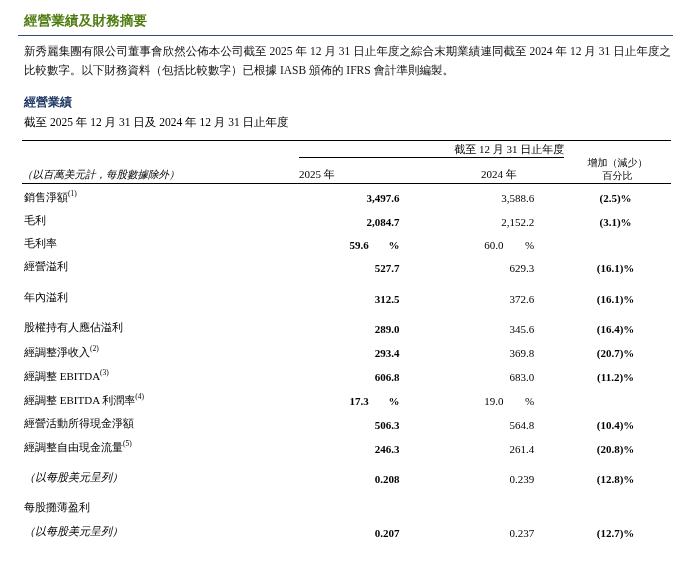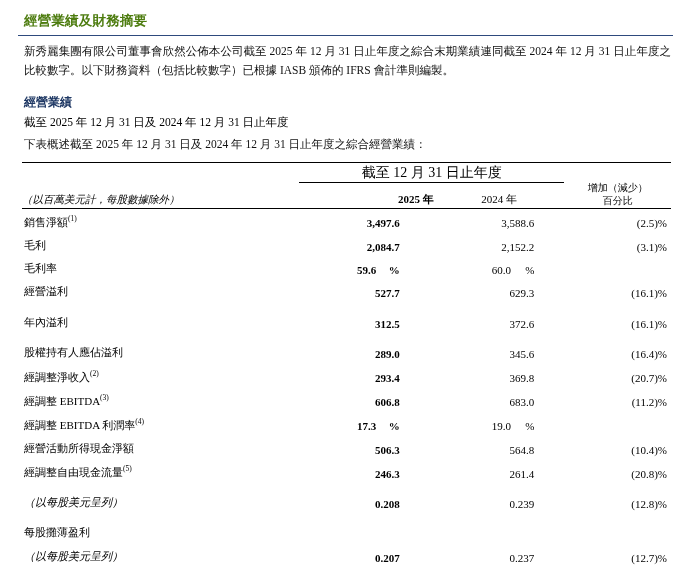--- a/index.html
+++ b/index.html
@@ -71,39 +71,39 @@
     font-weight: normal;
   }
   .topline td {
     border-top: 1.1px solid #000;
     height: 1px;
     font-size: 0;
     line-height: 0;
     padding: 0;
   }
   .hdr-span {
-    text-align: center;
-    font-size: 14px;
+    text-align: right;
+    font-size: 11px;
     padding: 6px 0 4px 0;
   }
   .hdr-span-rule {
     border-bottom: 1px solid #000;
   }
   .colhdr td {
     padding-top: 5px;
     padding-bottom: 5px;
     font-size: 11px;
   }
   .colhdr .lbl {
     font-style: italic;
     font-size: 10.5px;
   }
   .colhdr .num {
-    text-align: right;
-    font-weight: bold;
+    text-align: left;
+    font-weight: normal;
   }
   .colhdr .num2 {
     text-align: center;
   }
   .colhdr .chg {
     text-align: center;
     font-size: 10px;
     line-height: 1.25;
   }
   .underhdr td {
@@ -126,53 +126,53 @@
     font-weight: bold;
     padding-right: 34px;
   }
   tr.row td.c2 {
     width: 108px;
     text-align: right;
     padding-right: 30px;
   }
   tr.row td.c3 {
     width: 110px;
-    text-align: right;
+    text-align: center;
     padding-right: 4px;
+    font-weight: bold;
   }
   .ital { font-style: italic; }
   .pct-label {
     font-weight: bold;
   }
   .sup {
     font-size: 7.5px;
     vertical-align: super;
   }
   .spacer td {
     height: 7px;
     padding: 0;
     font-size: 0;
     line-height: 0;
   }
-  .pctcell .val { display: inline-block; min-width: 34px; text-align: center; }
+  .pctcell .val { display: inline-block; min-width: 34px; text-align: left; }
   .pctcell .sym { display: inline-block; width: 16px; text-align: right; }
 </style>
 </head>
 <body>
 
 <div class="page">
 
   <div class="h1">經營業績及財務摘要</div>
   <div class="rule"></div>
 
   <div class="para">新秀麗集團有限公司董事會欣然公佈本公司截至 2025 年 12 月 31 日止年度之綜合末期業績連同截至 2024 年 12 月 31 日止年度之比較數字。以下財務資料（包括比較數字）已根據 IASB 頒佈的 IFRS 會計準則編製。</div>
 
   <div class="h2">經營業績</div>
   <div class="h3">截至 2025 年 12 月 31 日及 2024 年 12 月 31 日止年度</div>
-  <div class="intro">下表概述截至 2025 年 12 月 31 日及 2024 年 12 月 31 日止年度之綜合經營業績：</div>
 
   <table class="fin">
     <tbody>
       <tr class="topline">
         <td colspan="4"></td>
       </tr>
       <tr>
         <td></td>
         <td class="hdr-span hdr-span-rule" colspan="2">截至 12 月 31 日止年度</td>
         <td></td>

